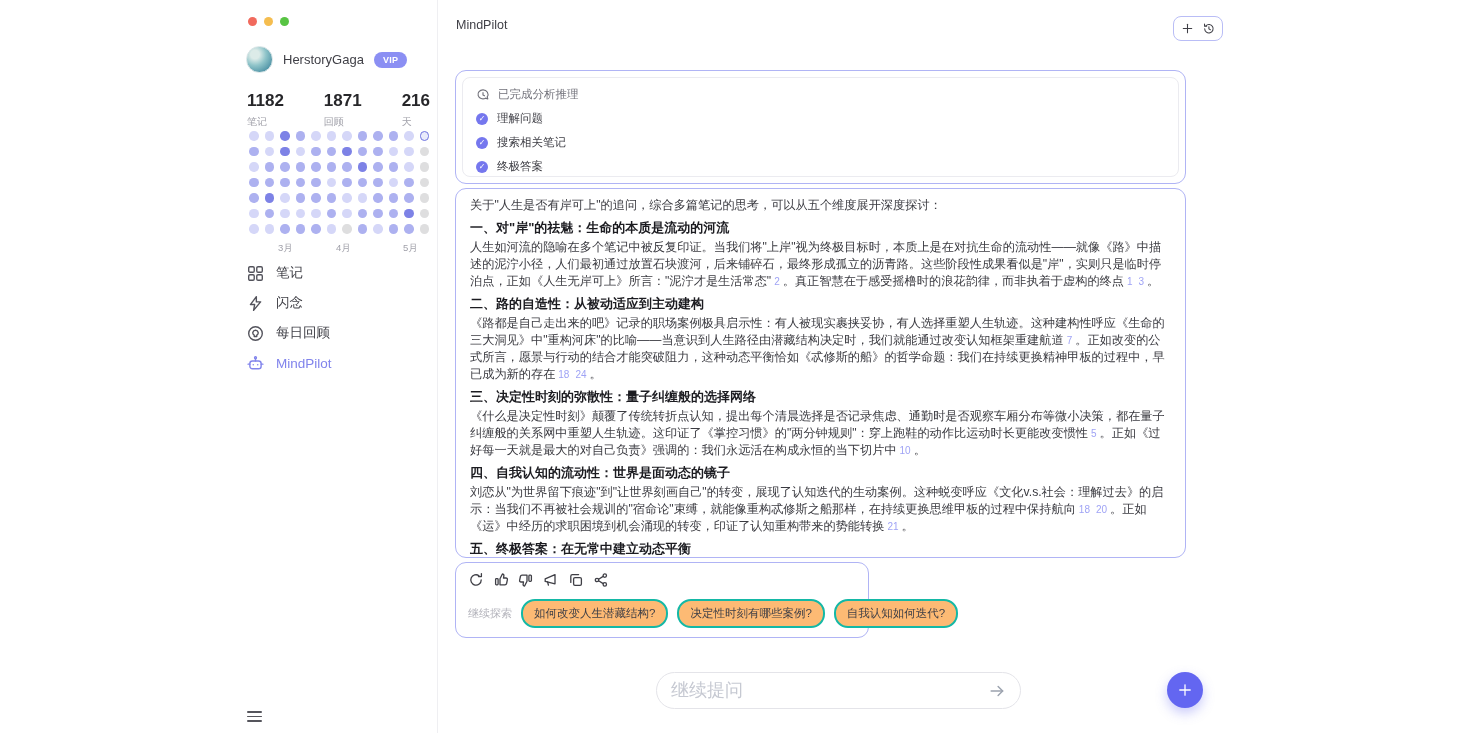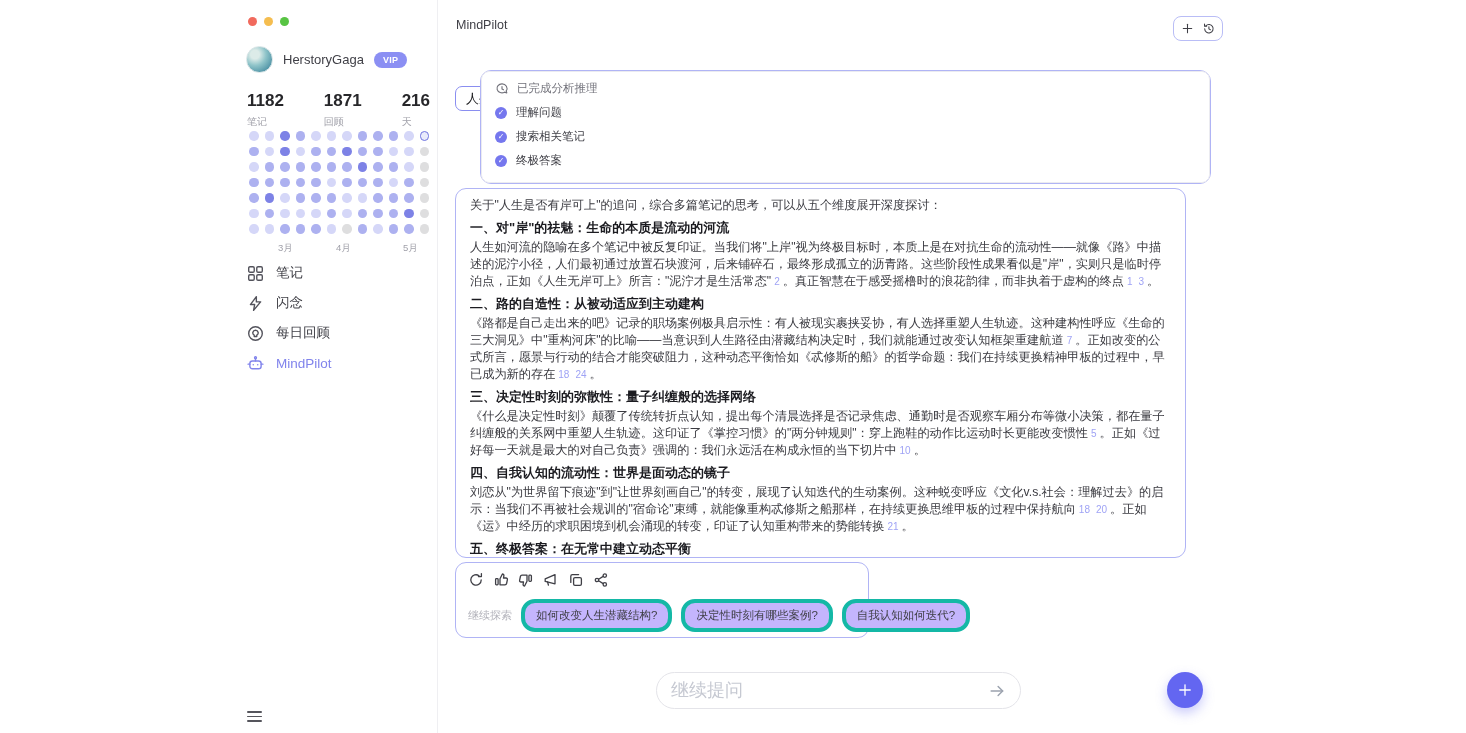--- a/index.html
+++ b/index.html
@@ -58,22 +58,22 @@
             border:1.5px solid #b9bdf6; border-radius:8px; background:#fff;
             display:flex; align-items:center; justify-content:center; gap:8px; }
   .topbar button { width:13px; height:13px; color:#3f3f46; background:none; border:none;
                    padding:0; cursor:pointer; }
 
   .query-bubble { position:absolute; left:455px; top:40px; width:156px; height:25px;
                   border:1.6px solid #8a8ef0; border-radius:7px; background:#fff;
                   display:flex; align-items:center; padding:0 10px;
                   font-size:13px; color:#18181b;margin-top:46px; }
 
-  .reasoning-panel { position:absolute; left:480px; top:70px; width:731px; height:114px;
-                     border:1.6px solid #b0b4f5; border-radius:11px; background:#fff; }
+  .reasoning-panel { position:absolute; left:455px; top:70px; width:731px; height:114px;
+                     border:1.6px solid #b0b4f5; border-radius:11px; background:#fff; padding:6px; }
   .reasoning-inner { border:1px solid #ebebf0; border-radius:8px; height:100%; padding:9px 13px; }
   .reasoning-header { display:flex; align-items:center; gap:8px; font-size:11.5px; color:#71717a; }
   .reasoning-header .ic { width:14px; height:14px; color:#71717a; }
   .step { display:flex; align-items:center; gap:9px; font-size:11.5px; color:#3f3f46; margin-top:9px; }
   .check { width:12px; height:12px; border-radius:50%; background:#7577ee; color:#fff;
            font-size:8px; line-height:12px; text-align:center; flex:none; }
 
   .answer-panel { position:absolute; left:455px; top:188px; width:731px; height:370px;
                   border:1.6px solid #b0b4f5; border-radius:11px; background:#fff;
                   padding:8px 14px; overflow:hidden; }
@@ -82,21 +82,21 @@
   .answer-body h3 { font-size:13px; line-height:17px; color:#1c1c21; margin:5px 0 3px; font-weight:700; }
   .cite { color:#9fa3f5; font-size:10px; margin:0 3px; cursor:pointer; }
 
   .actions-panel { position:absolute; left:455px; top:562px; width:414px; height:76px;
                    border:1.6px solid #b0b4f5; border-radius:11px; background:#fff; padding:9px 12px; }
   .action-row { display:flex; align-items:center; gap:9px; }
   .act-btn { width:16px; height:16px; color:#3f3f46; background:none; border:none;
              padding:0; cursor:pointer; }
   .explore-row { display:flex; align-items:center; gap:9px; margin-top:11px; }
   .explore-label { font-size:11px; color:#b3b3bb; flex:none; }
-  .pill { border:4px solid #14b8a6; border-radius:14px; background:#c4b5fd; padding:5px 11px;
+  .pill { border:2px solid #14b8a6; border-radius:14px; background:#fdba74; padding:5px 11px;
           font-size:11.5px; color:#3f3f46; cursor:pointer; white-space:nowrap; }
 
   .composer { position:absolute; left:656px; top:672px; width:365px; height:37px;
               border:1px solid #e4e4e9; border-radius:19px; background:#fff;
               display:flex; align-items:center; padding:0 14px; }
   .composer input { flex:1; border:none; outline:none; font-size:18px; color:#27272a;
                     background:transparent; font-family:inherit; }
   .composer input::placeholder { color:#c6c9d2; }
   .send-btn { width:18px; height:18px; color:#9ca3af; background:none; border:none;
               padding:0; cursor:pointer; }

